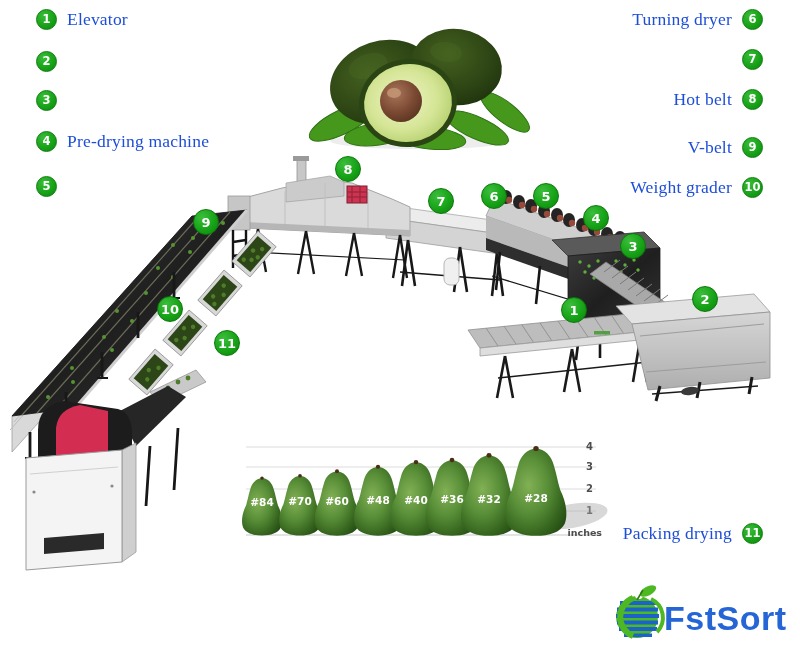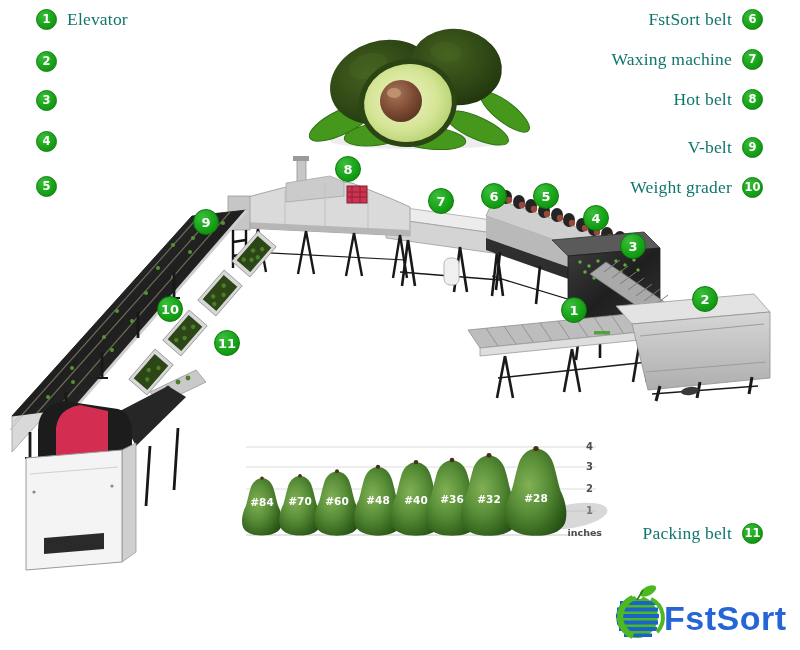--- a/index.html
+++ b/index.html
@@ -1,21 +1,21 @@
 <!DOCTYPE html>
 <html><head>
 <meta charset="utf-8">
 <style>
   html,body{margin:0;padding:0;}
   body{width:800px;height:650px;background:#ffffff;position:relative;overflow:hidden;
        font-family:"Liberation Serif", serif;}
   .stage{position:absolute;inset:0;}
   .art{position:absolute;left:0;top:0;width:800px;height:650px;}
   .legend-item{position:absolute;display:flex;align-items:center;gap:10px;height:22px;}
-  .legend-item .lbl{font-size:17.5px;color:#0f766e;white-space:nowrap;letter-spacing:.2px;text-align:center;}
+  .legend-item .lbl{font-size:17.5px;color:#1d4ed8;white-space:nowrap;letter-spacing:.2px;text-align:center;}
   .badge{width:21px;height:21px;border-radius:50%;flex:0 0 auto;
          background:radial-gradient(circle at 35% 30%, #38bc38 0%, #18a318 55%, #0d860d 100%);
          border:1px solid #0c7c0c;box-sizing:border-box;
          color:#fff;font-family:"DejaVu Sans",sans-serif;font-weight:bold;font-size:11.5px;
          display:flex;align-items:center;justify-content:center;}
   .diagram-badge{position:absolute;width:26px;height:26px;border-radius:50%;
          background:radial-gradient(circle at 35% 30%, #3cbe3c 0%, #17a317 55%, #0c840c 100%);
          border:1px solid #0a780a;box-sizing:border-box;
          color:#fff;font-family:"DejaVu Sans",sans-serif;font-weight:bold;font-size:13px;
          display:flex;align-items:center;justify-content:center;}
@@ -392,49 +392,49 @@
     <span class="lbl">Elevator</span>
   </div>
   <div class="legend-item" style="left:36px;top:50px">
     <span class="badge">2</span>
   </div>
   <div class="legend-item" style="left:36px;top:89px">
     <span class="badge">3</span>
   </div>
   <div class="legend-item" style="left:36px;top:130px">
     <span class="badge">4</span>
+    <span class="lbl">Pre-drying machine</span>
   </div>
   <div class="legend-item" style="left:36px;top:175px">
     <span class="badge">5</span>
   </div>
 </div>
 
 <div class="legend legend-right">
   <div class="legend-item" style="right:37px;top:8px">
-    <span class="lbl">FstSort belt</span>
+    <span class="lbl">Turning dryer</span>
     <span class="badge">6</span>
   </div>
   <div class="legend-item" style="right:37px;top:48px">
-    <span class="lbl">Waxing machine</span>
     <span class="badge">7</span>
   </div>
   <div class="legend-item" style="right:37px;top:88px">
     <span class="lbl">Hot belt</span>
     <span class="badge">8</span>
   </div>
   <div class="legend-item" style="right:37px;top:136px">
     <span class="lbl">V-belt</span>
     <span class="badge">9</span>
   </div>
   <div class="legend-item" style="right:37px;top:176px">
     <span class="lbl">Weight grader</span>
     <span class="badge">10</span>
   </div>
   <div class="legend-item" style="right:37px;top:522px">
-    <span class="lbl">Packing belt</span>
+    <span class="lbl">Packing drying</span>
     <span class="badge">11</span>
   </div>
 </div>
 
 <div class="diagram-badge" style="left:561px;top:297px">1</div>
 <div class="diagram-badge" style="left:692px;top:286px">2</div>
 <div class="diagram-badge" style="left:620px;top:233px">3</div>
 <div class="diagram-badge" style="left:583px;top:205px">4</div>
 <div class="diagram-badge" style="left:533px;top:183px">5</div>
 <div class="diagram-badge" style="left:481px;top:183px">6</div>

